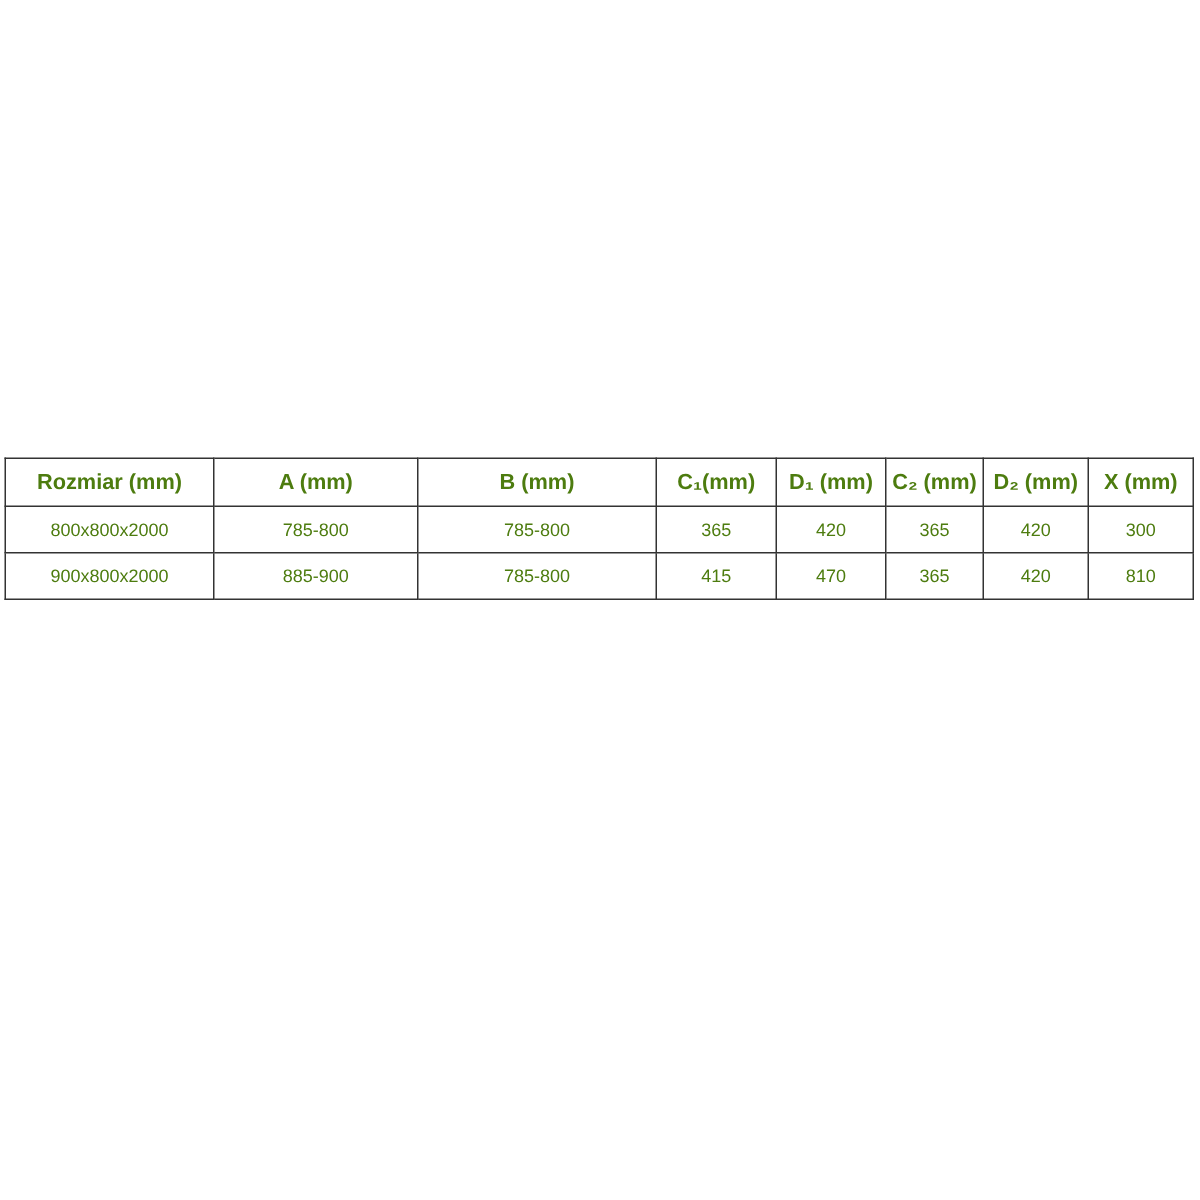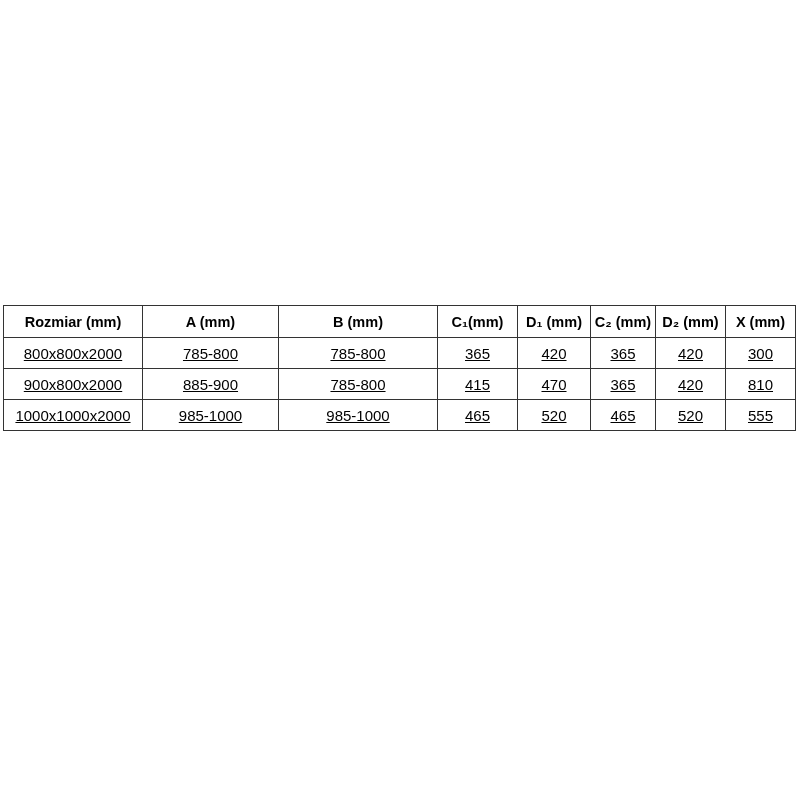--- a/index.html
+++ b/index.html
@@ -13,41 +13,40 @@
   .table-wrap {
     position: absolute;
     left: 3px;
     top: 305px;
     width: 792px;
   }
   table.spec-table {
     border-collapse: collapse;
     table-layout: fixed;
     width: 792px;
-    color: #000000;
+    color: #4d7c0f;
   }
   table.spec-table th,
   table.spec-table td {
     border: 1.5px solid #333333;
     text-align: center;
     vertical-align: middle;
     padding: 0 2px;
     overflow: hidden;
     white-space: nowrap;
   }
   table.spec-table thead th {
     font-weight: bold;
     font-size: 14.5px;
     height: 31px;
   }
   table.spec-table tbody td {
     font-weight: normal;
-    font-size: 15px;
+    font-size: 12px;
     height: 30px;
-    text-decoration: underline;
   }
   col.c-rozmiar { width: 139px; }
   col.c-a       { width: 136px; }
   col.c-b       { width: 159px; }
   col.c-c1      { width: 80px;  }
   col.c-d1      { width: 73px;  }
   col.c-c2      { width: 65px;  }
   col.c-d2      { width: 70px;  }
   col.c-x       { width: 70px;  }
 </style>
@@ -92,25 +91,15 @@
       <tr>
         <td>900x800x2000</td>
         <td>885-900</td>
         <td>785-800</td>
         <td>415</td>
         <td>470</td>
         <td>365</td>
         <td>420</td>
         <td>810</td>
       </tr>
-      <tr>
-        <td>1000x1000x2000</td>
-        <td>985-1000</td>
-        <td>985-1000</td>
-        <td>465</td>
-        <td>520</td>
-        <td>465</td>
-        <td>520</td>
-        <td>555</td>
-      </tr>
     </tbody>
   </table>
 </div>
 
 </body></html>

